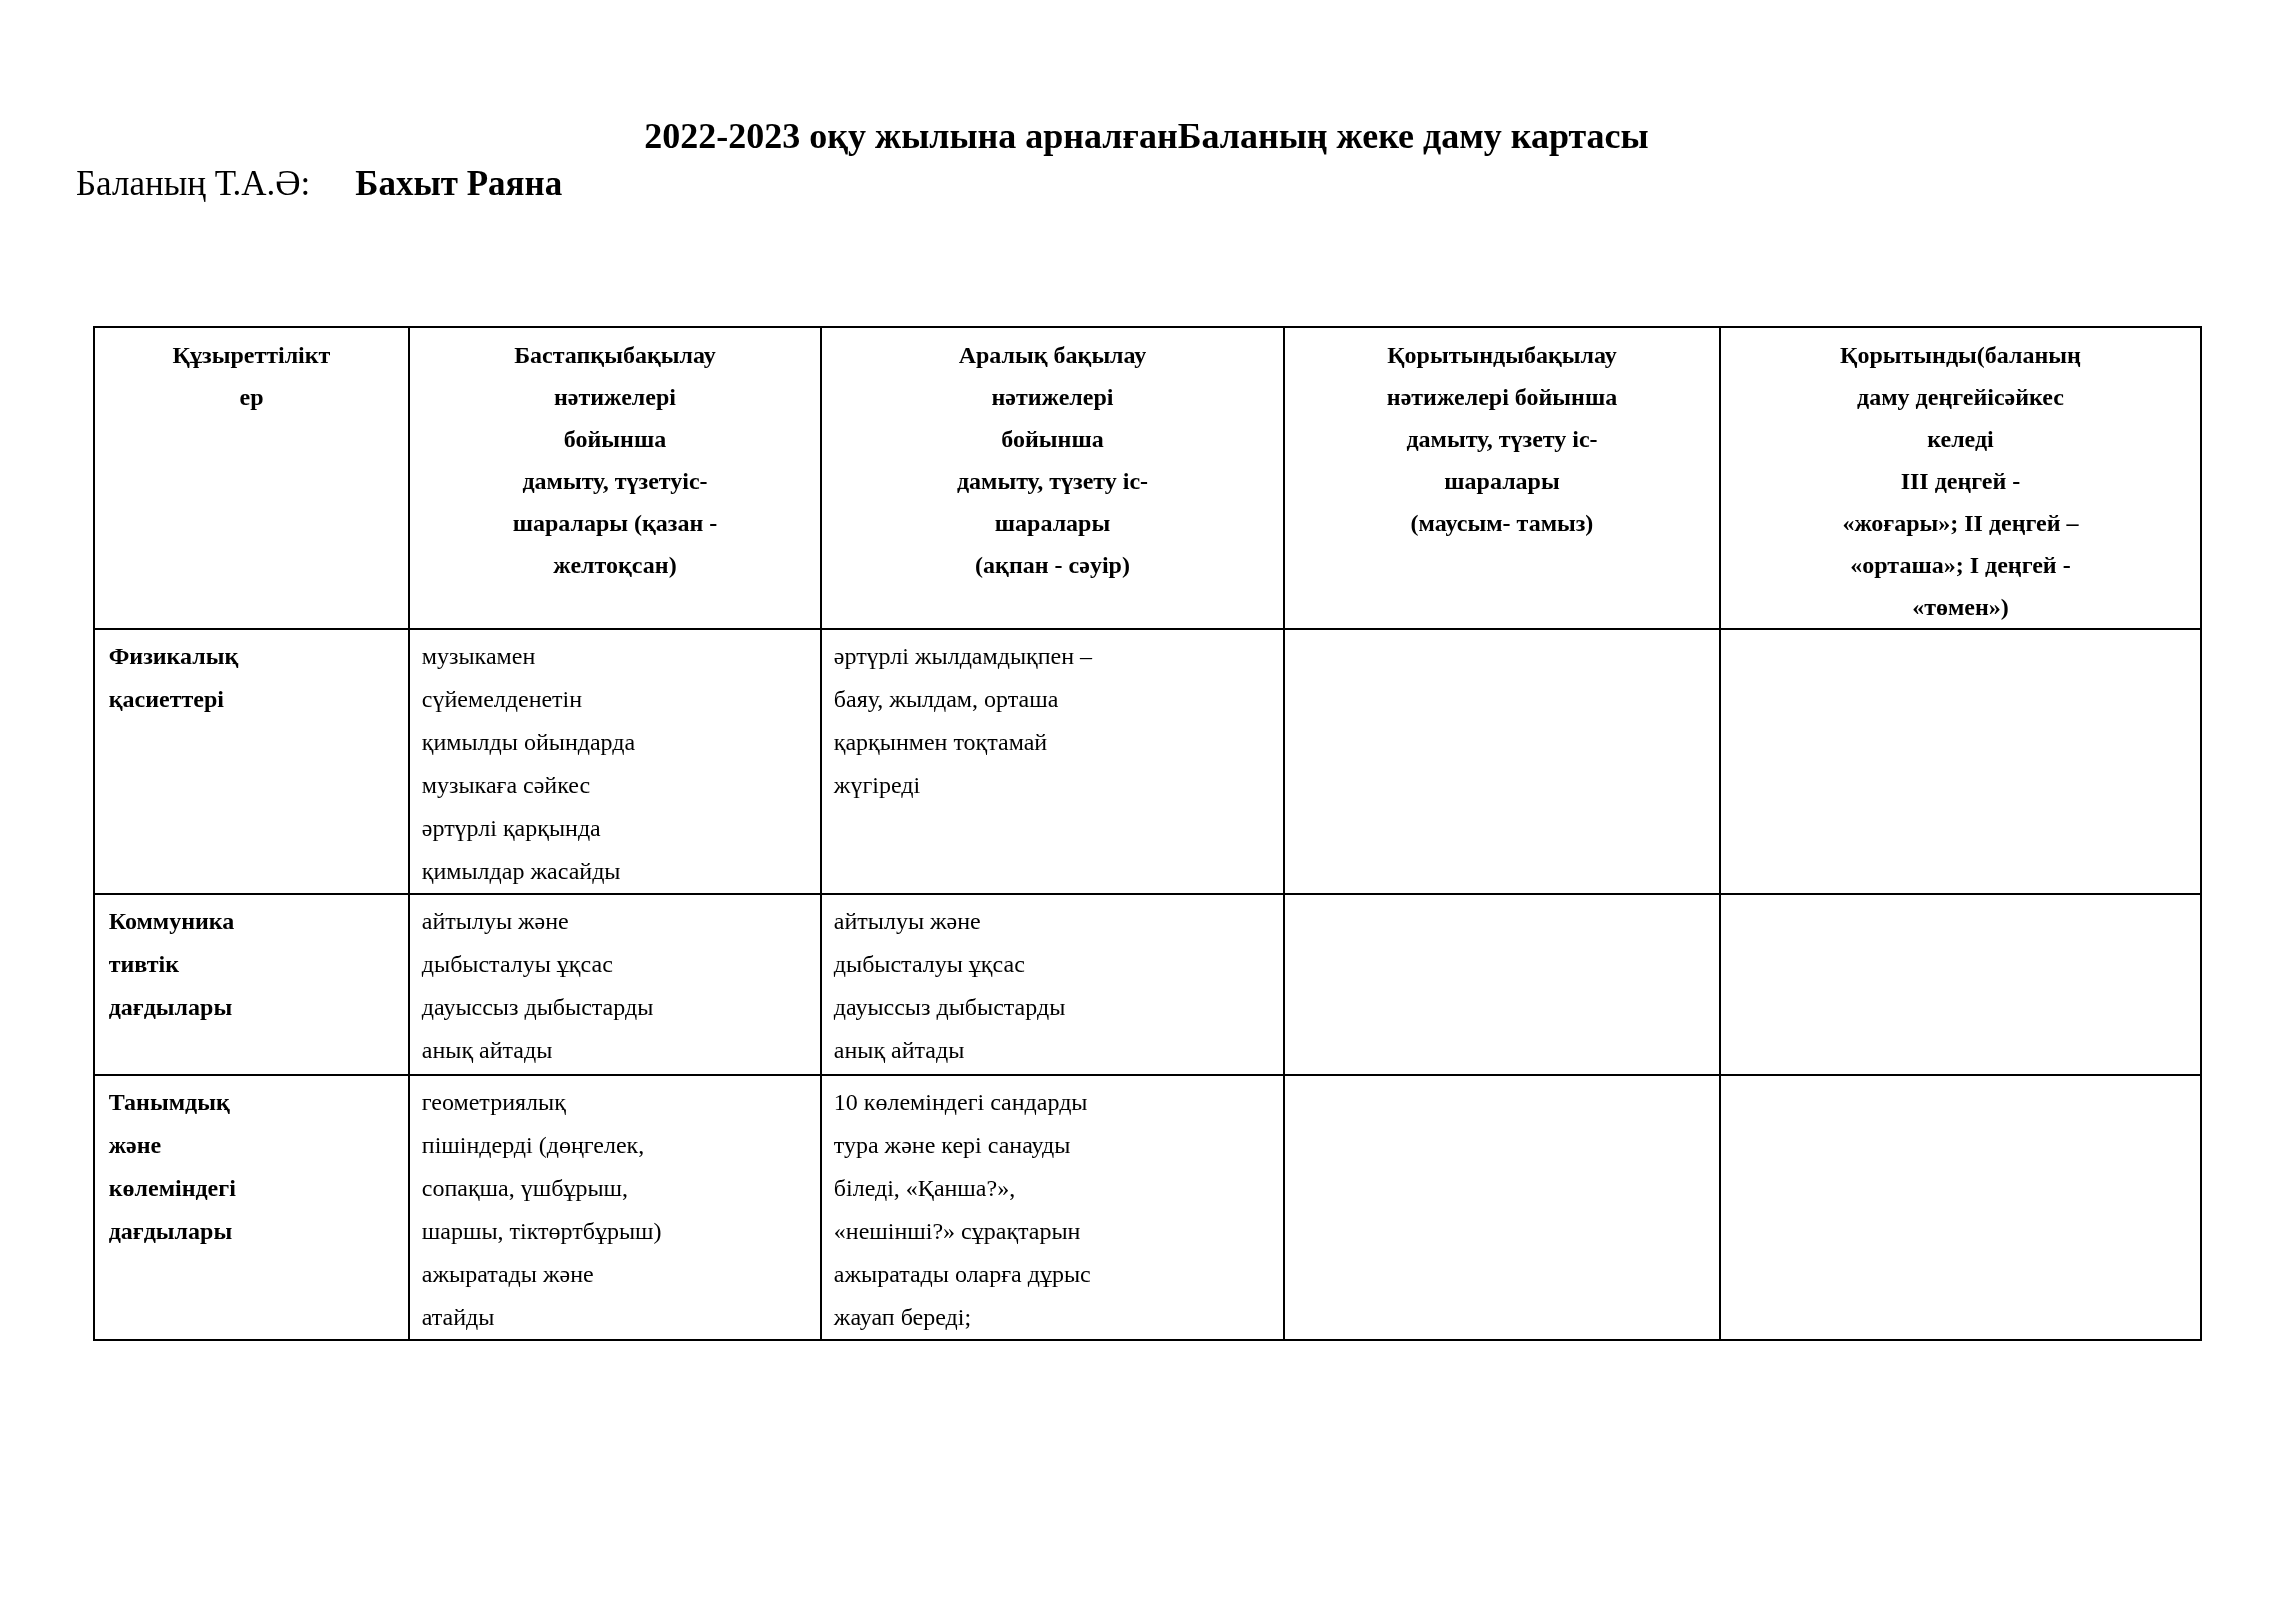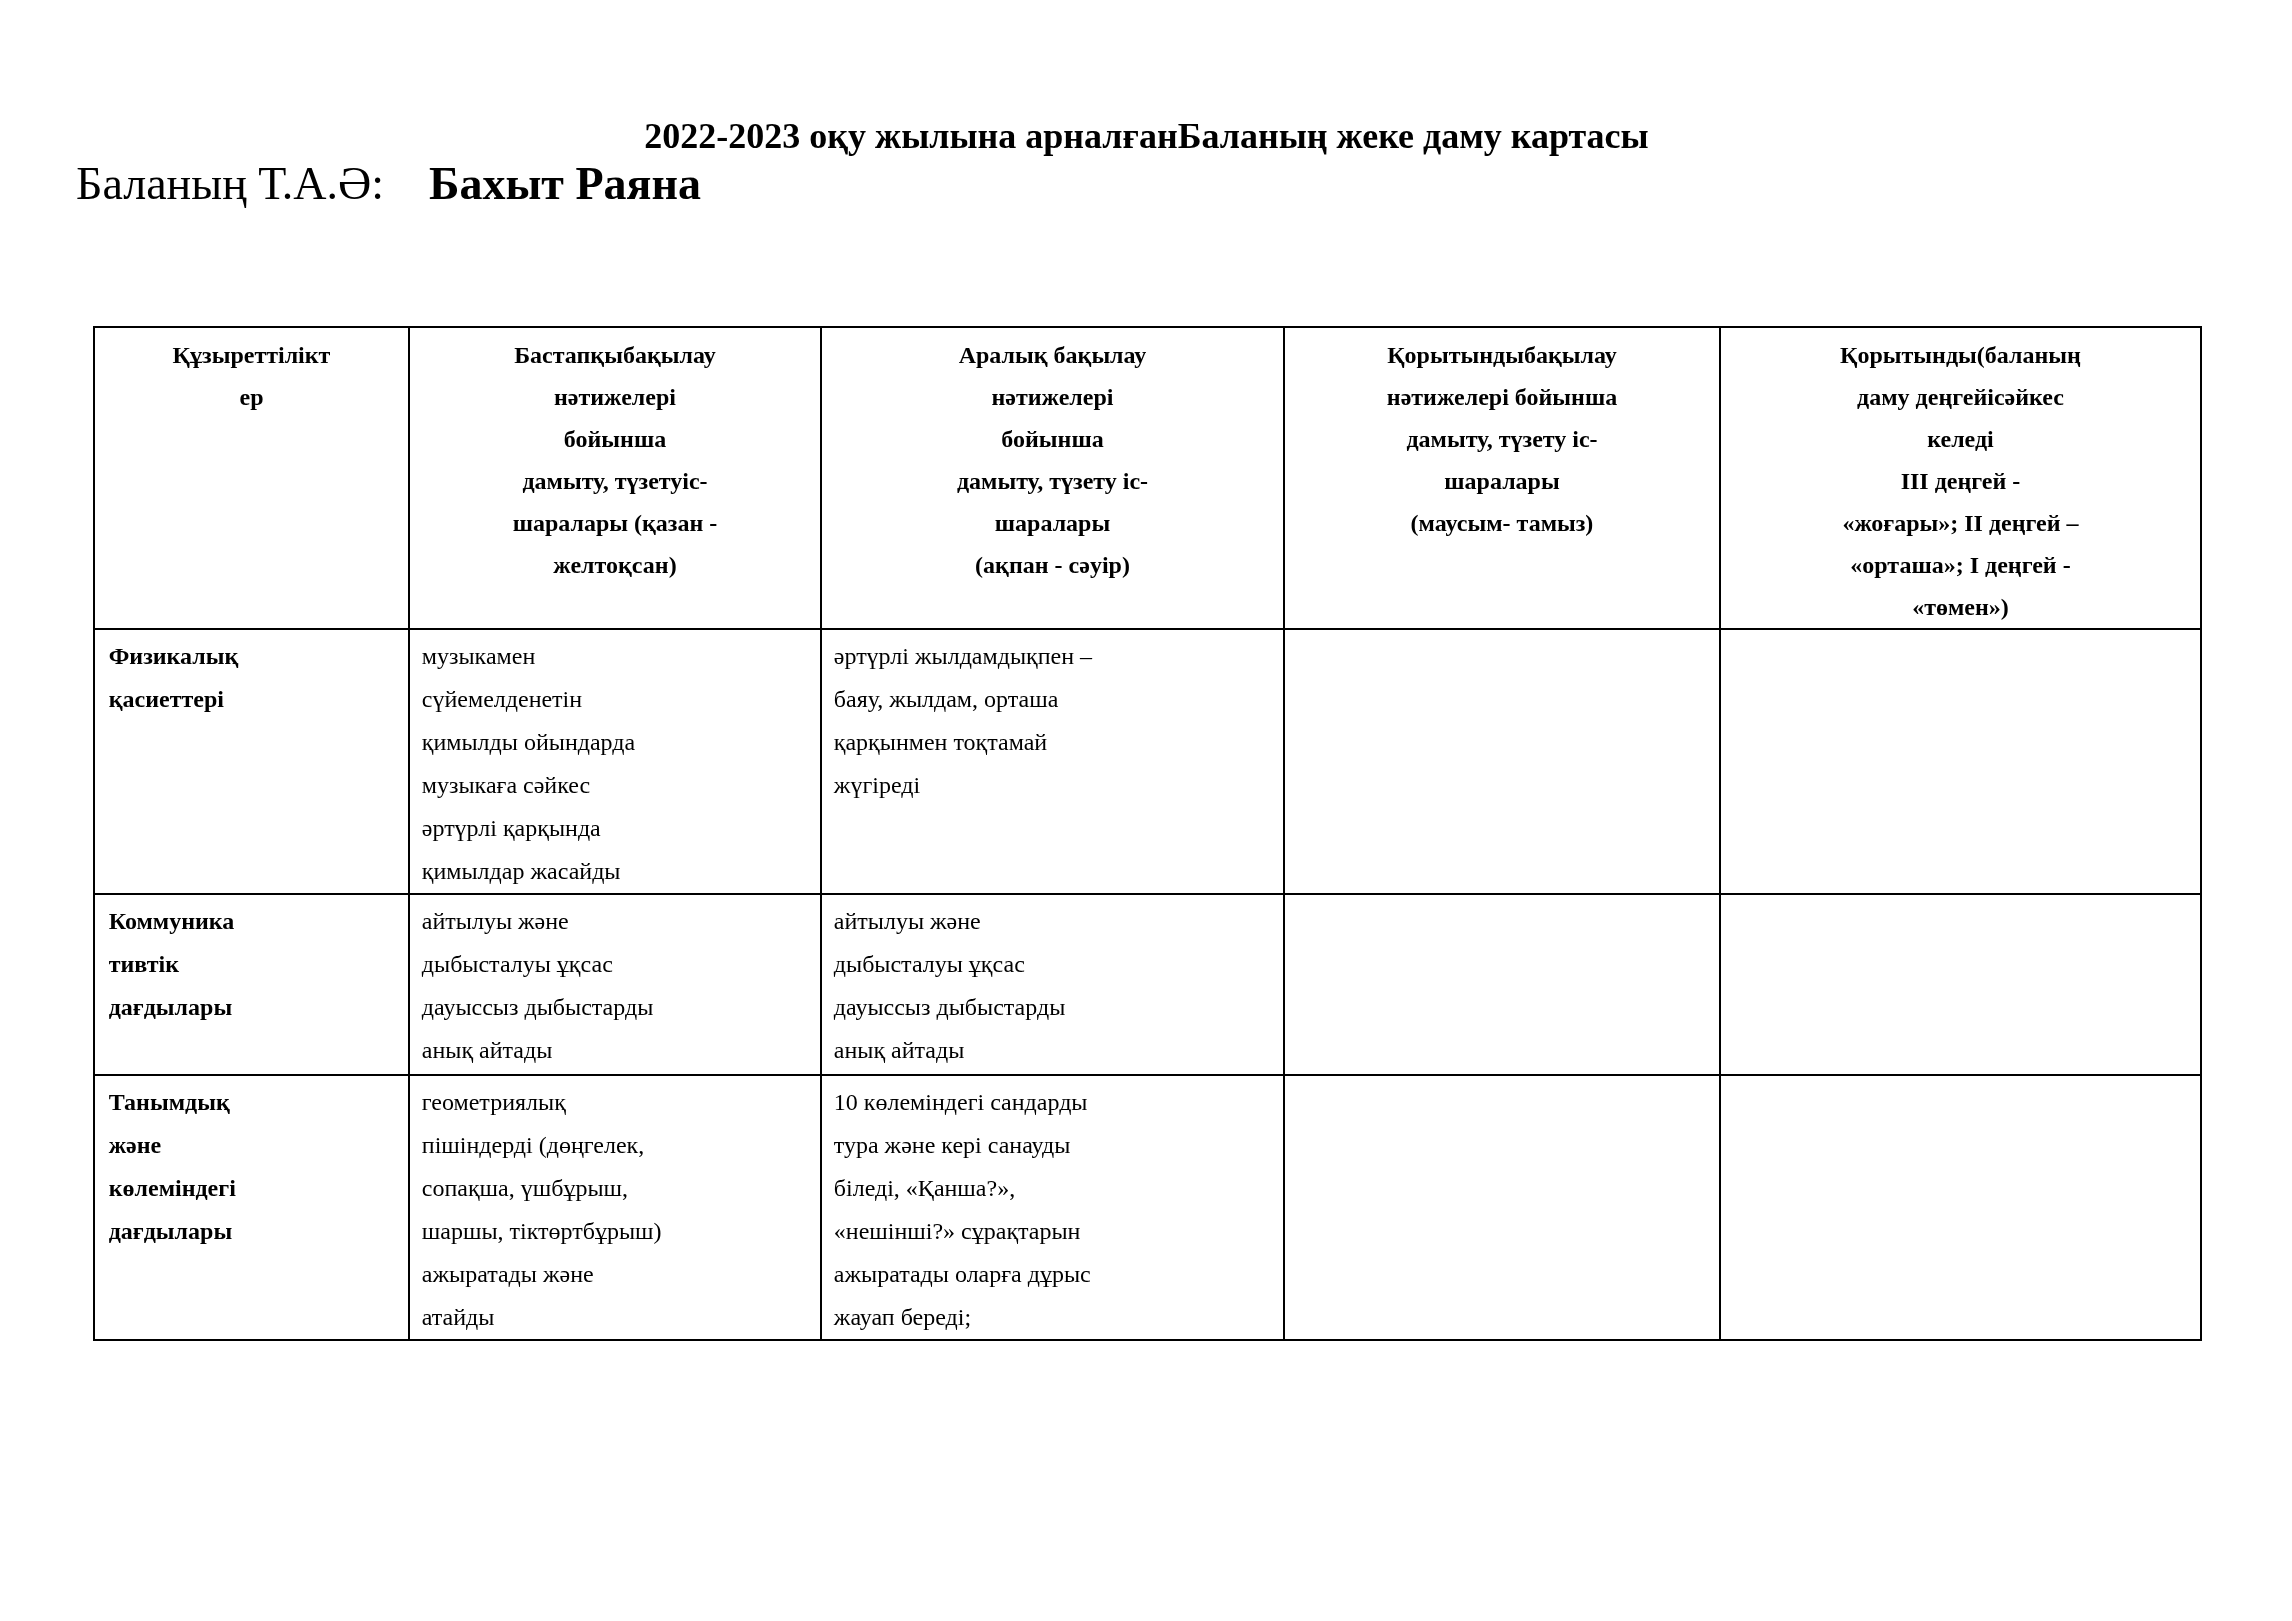--- a/index.html
+++ b/index.html
@@ -24,21 +24,21 @@
     text-align: center;
     font-size: 36px;
     font-weight: bold;
     line-height: 41px;
     white-space: pre;
   }
   .info-block {
     position: absolute;
     top: 164px;
     left: 76px;
-    font-size: 46px;
+    font-size: 35px;
     line-height: 40px;
   }
   .info-line { white-space: pre; }
   .info-name-value {
     font-weight: bold;
     margin-left: 45px;
   }
   table.dev-table {
     position: absolute;
     top: 326px;

